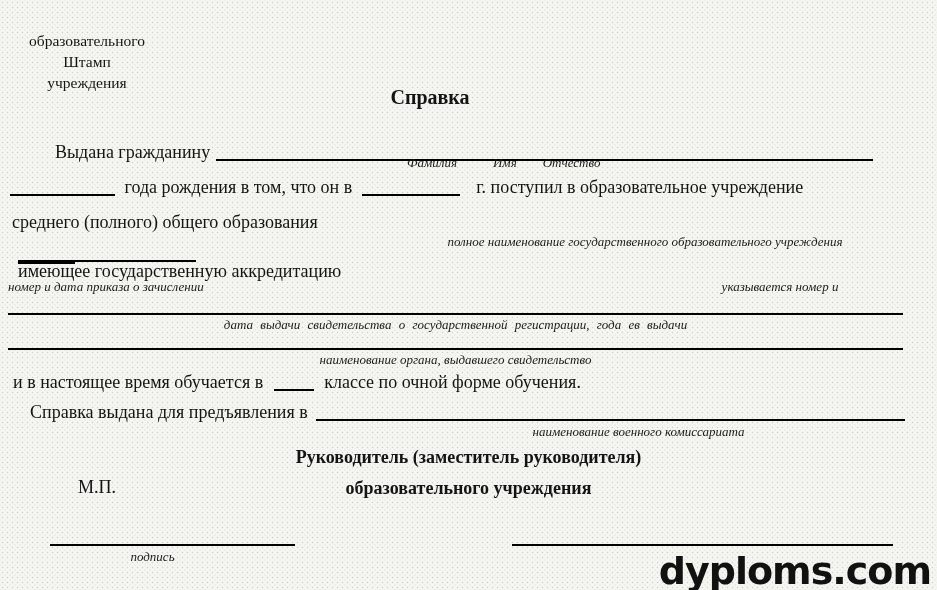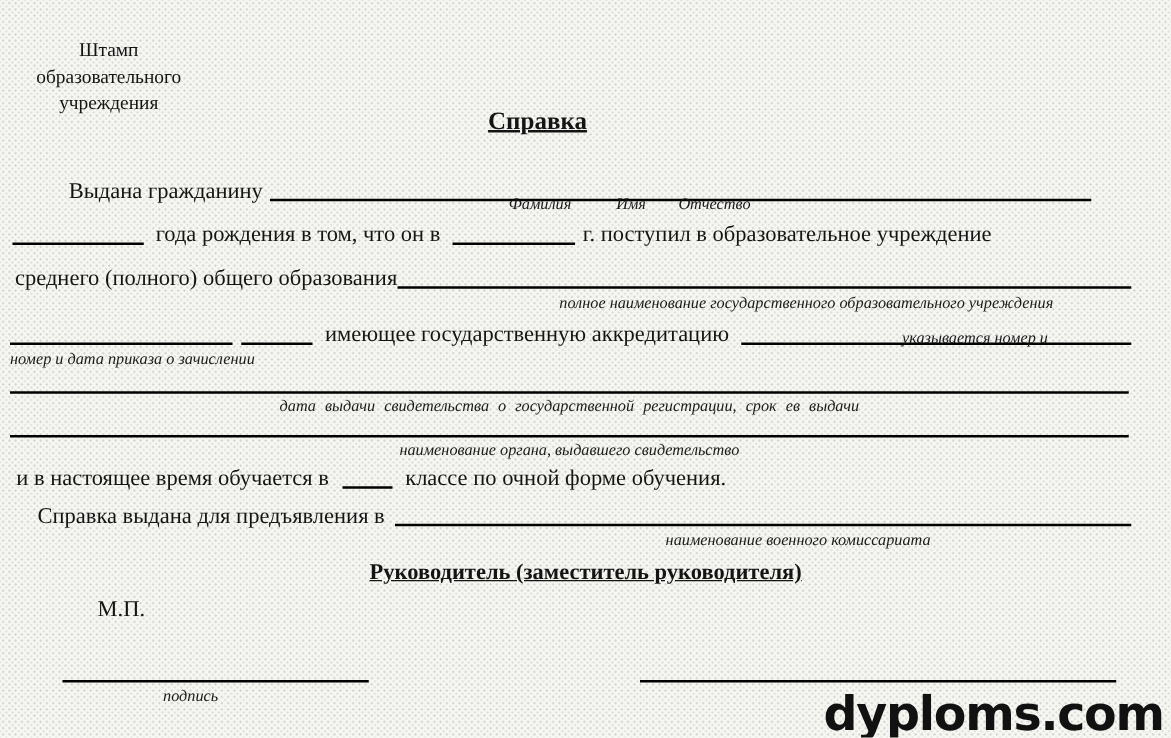--- a/index.html
+++ b/index.html
@@ -20,91 +20,92 @@
   .abs{position:absolute;}
   .row{display:flex;align-items:baseline;}
   .blank{
     display:inline-block;height:0;
     border-bottom:2px solid #000;
     position:relative;top:3px;
   }
   .fill{flex:1 1 auto;}
   .cap{font-style:italic;font-size:13px;color:#1a1a1a;}
   .center{text-align:center;}
-  .b{font-weight:bold;text-decoration:underline;}
+  .b{font-weight:bold;}
   .hline{height:0;border-top:2px solid #000;}
   .nowrap{white-space:nowrap;}
   .watermark{
     font-family:"DejaVu Sans","Liberation Sans",sans-serif;
     font-weight:bold;font-size:38px;letter-spacing:-1px;color:#111;
   }
 </style>
 </head>
 <body>
 
 <div class="page">
 
   <div class="abs center" style="left:12px;top:30px;width:150px;line-height:21px;font-size:15.5px;">
+    <div>образовательного</div>
     <div>Штамп</div>
-    <div>образовательного</div>
     <div>учреждения</div>
   </div>
 
   <div class="abs center b" style="left:0;top:86px;width:860px;font-size:20px;">Справка</div>
 
   <div class="abs row" style="left:55px;top:142px;width:818px;">
     <span class="nowrap">Выдана гражданину</span>
     <span class="blank fill" style="margin-left:6px;"></span>
   </div>
 
   <div class="abs cap nowrap" style="left:407px;top:155px;">
     <span>Фамилия</span><span style="display:inline-block;width:36px;"></span><span>Имя</span><span style="display:inline-block;width:26px;"></span><span>Отчество</span>
   </div>
 
   <div class="abs nowrap" style="left:10px;top:177px;">
     <span class="blank" style="width:105px;"></span>
     <span style="margin:0 5px;">года рождения в том, что он в</span>
     <span class="blank" style="width:98px;"></span>
-    <span style="margin-left:2px;">г. поступил в образовательное учреждение</span>
+    <span style="margin-left:12px;">г. поступил в образовательное учреждение</span>
   </div>
 
-  <div class="abs row" style="left:12px;top:212px;width:893px;">
+  <div class="abs row" style="left:12px;top:212px;width:893px;flex-direction:column;">
     <span class="nowrap">среднего (полного) общего образования</span>
     <span class="blank fill"></span>
   </div>
   <div class="abs cap center" style="left:385px;top:234px;width:520px;">полное наименование государственного образовательного учреждения</div>
 
-  <div class="abs row" style="left:8px;top:257px;width:897px;">
+  <div class="abs row" style="left:8px;top:257px;width:897px;flex-direction:column;">
     <span class="blank" style="width:178px;"></span>
     <span class="blank" style="width:57px;margin-left:7px;"></span>
     <span class="nowrap" style="margin:0 10px;">имеющее государственную аккредитацию</span>
     <span class="blank fill"></span>
   </div>
   <div class="abs cap nowrap" style="left:8px;top:279px;">номер и дата приказа о зачислении</div>
-  <div class="abs cap center" style="left:655px;top:262px;width:250px;">указывается номер и</div>
+  <div class="abs cap center" style="left:655px;top:279px;width:250px;">указывается номер и</div>
 
   <div class="abs hline" style="left:8px;top:313px;width:895px;"></div>
-  <div class="abs cap center" style="left:8px;top:317px;width:895px;word-spacing:4px;">дата выдачи свидетельства о государственной регистрации, срок ев выдачи</div>
+  <div class="abs cap center" style="left:8px;top:317px;width:895px;word-spacing:4px;">дата выдачи свидетельства о государственной регистрации, года ев выдачи</div>
 
   <div class="abs hline" style="left:8px;top:348px;width:895px;"></div>
   <div class="abs cap center" style="left:8px;top:352px;width:895px;">наименование органа, выдавшего свидетельство</div>
 
   <div class="abs nowrap" style="left:13px;top:372px;">
     <span>и в настоящее время обучается в</span>
     <span class="blank" style="width:40px;margin:0 6px;"></span>
     <span>классе по очной форме обучения.</span>
   </div>
 
   <div class="abs row" style="left:30px;top:402px;width:875px;">
     <span class="nowrap">Справка выдана для предъявления в</span>
     <span class="blank fill" style="margin-left:8px;"></span>
   </div>
   <div class="abs cap center" style="left:372px;top:424px;width:533px;">наименование военного комиссариата</div>
 
   <div class="abs center b" style="left:0;top:447px;width:937px;">Руководитель (заместитель руководителя)</div>
+  <div class="abs center b" style="left:0;top:478px;width:937px;">образовательного учреждения</div>
 
   <div class="abs" style="left:78px;top:477px;">М.П.</div>
 
   <div class="abs hline" style="left:50px;top:544px;width:245px;"></div>
   <div class="abs cap center" style="left:30px;top:549px;width:245px;">подпись</div>
 
   <div class="abs hline" style="left:512px;top:544px;width:381px;"></div>
 
   <div class="abs watermark" style="right:6px;top:549px;">dyploms.com</div>
 

